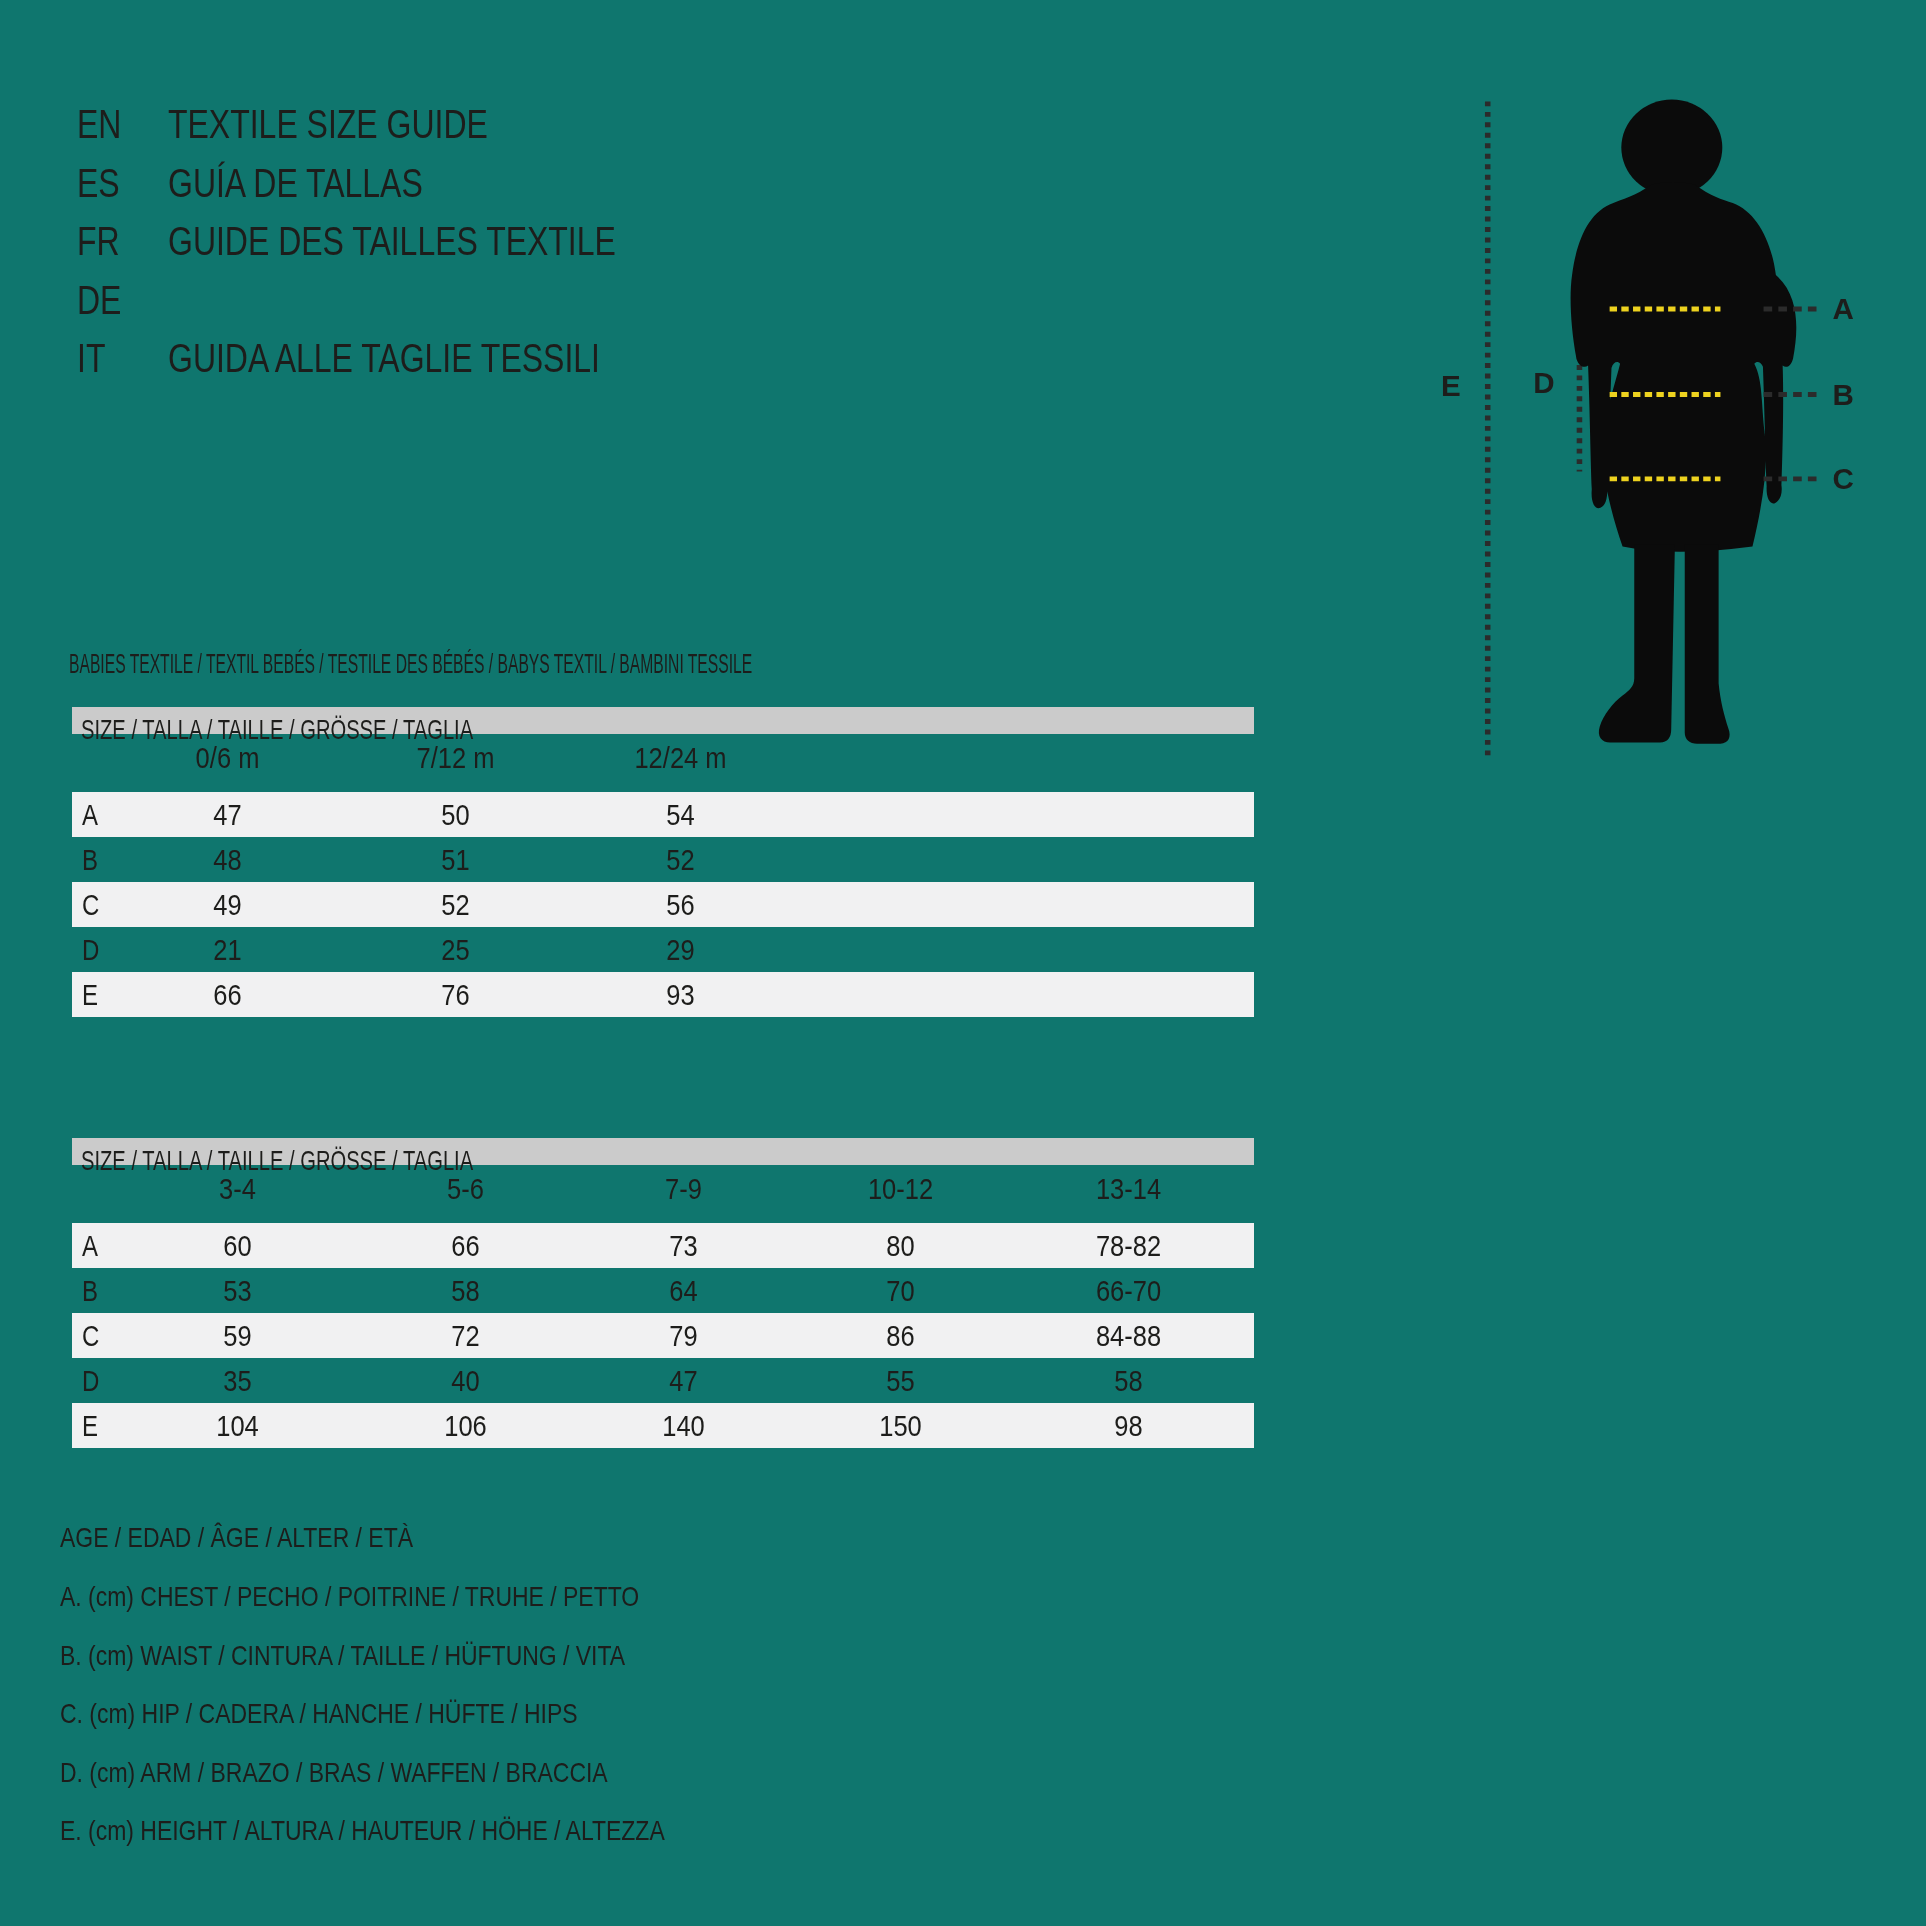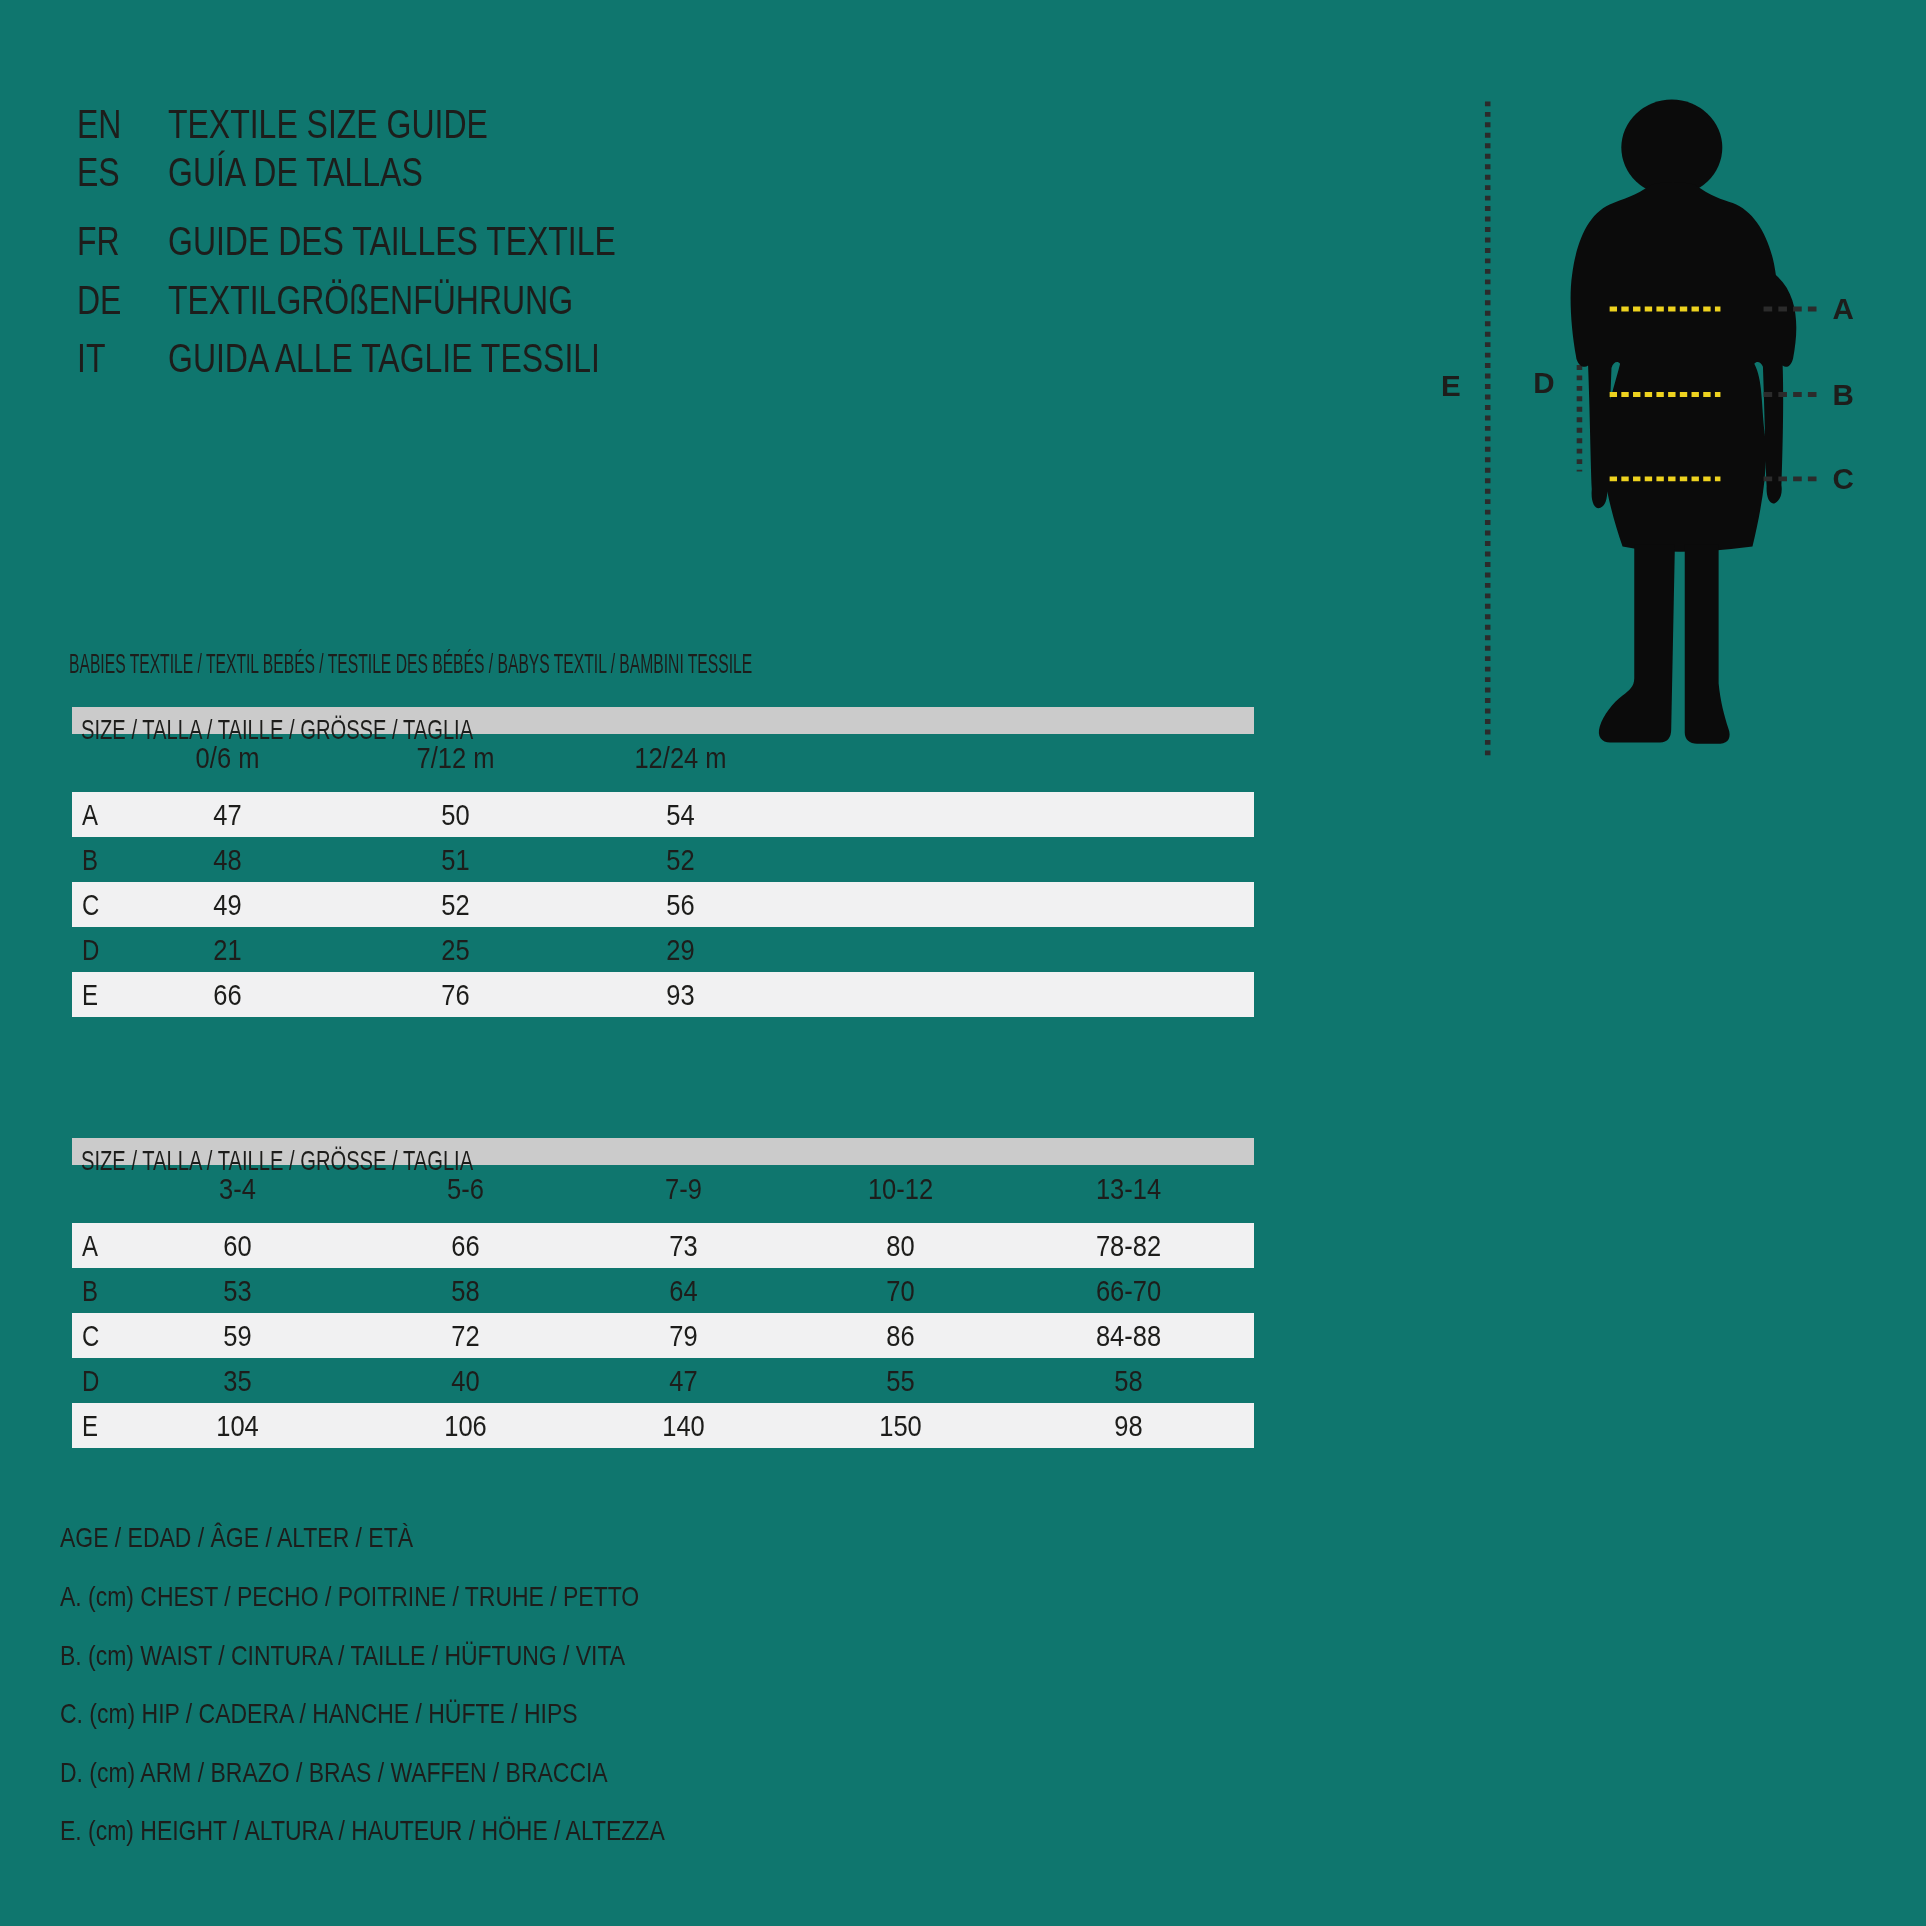--- a/index.html
+++ b/index.html
@@ -47,31 +47,30 @@
 </head>
 <body>
 
 <div class="page">
 
   <div>
     <div class="lang-row" style="top:104px;">
       <span class="lang-code"><span class="cond">EN</span></span>
       <span class="lang-title"><span class="cond">TEXTILE SIZE GUIDE</span></span>
     </div>
-    <div class="lang-row" style="top:152px;">
+    <div class="lang-row" style="top:163px;">
       <span class="lang-code"><span class="cond">ES</span></span>
       <span class="lang-title"><span class="cond">GUÍA DE TALLAS</span></span>
     </div>
     <div class="lang-row" style="top:221px;">
       <span class="lang-code"><span class="cond">FR</span></span>
       <span class="lang-title"><span class="cond">GUIDE DES TAILLES TEXTILE</span></span>
     </div>
     <div class="lang-row" style="top:280px;">
       <span class="lang-code"><span class="cond">DE</span></span>
-      <span class="lang-title"><span class="cond">TEXTILGRÖßENFÜHRUNG</span></span>
     </div>
     <div class="lang-row" style="top:338px;">
       <span class="lang-code"><span class="cond">IT</span></span>
       <span class="lang-title"><span class="cond">GUIDA ALLE TAGLIE TESSILI</span></span>
     </div>
   </div>
 
   <svg class="figure" viewBox="0 0 700 1120">
 
     <line x1="84" y1="15" x2="84" y2="1085" stroke="#2b2b2b" stroke-width="9" stroke-dasharray="8 9"></line>

